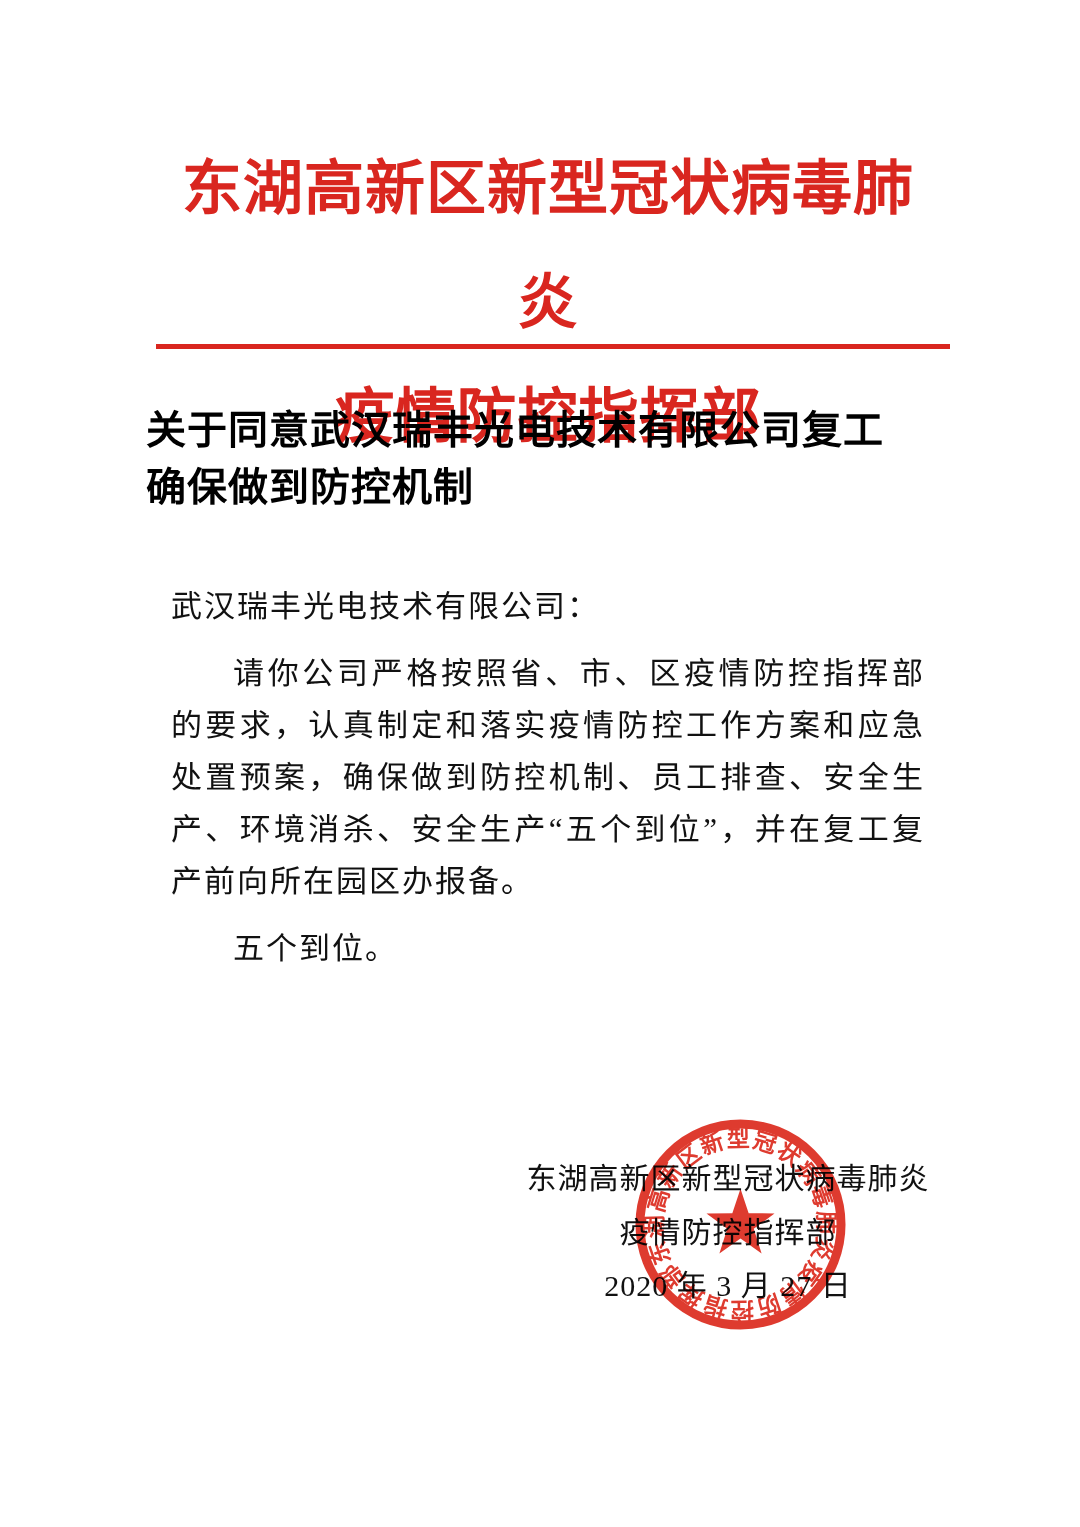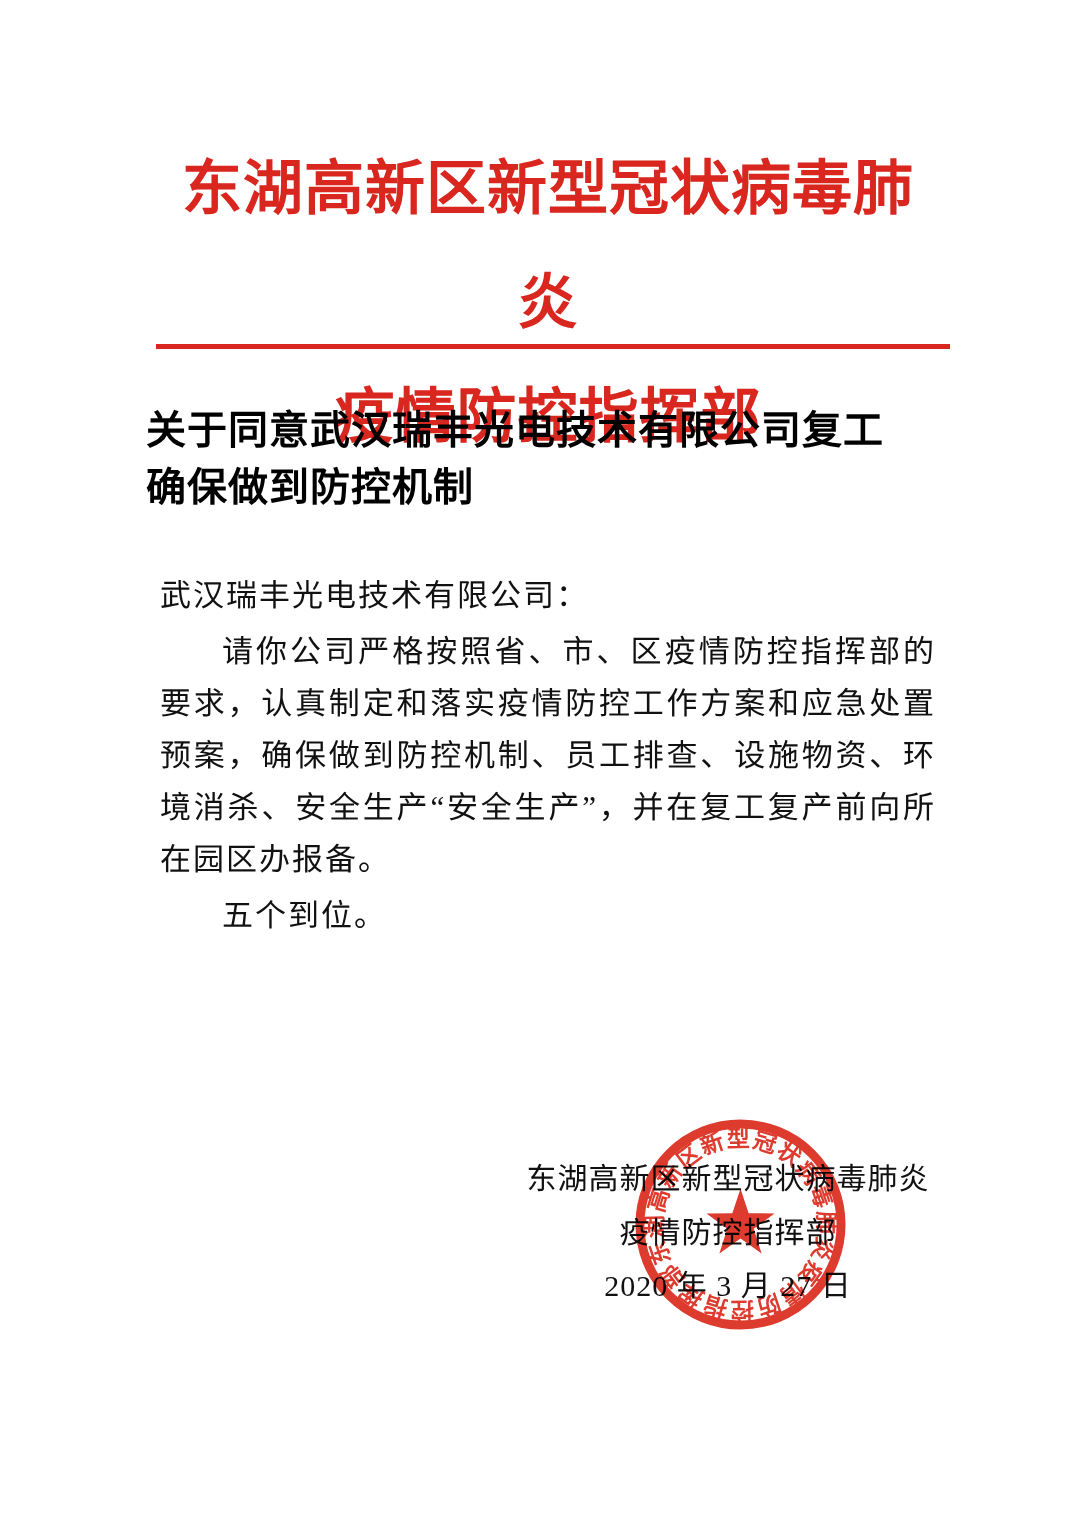--- a/index.html
+++ b/index.html
@@ -41,21 +41,21 @@
   }
   .doc-title span { display: block; }
 
   
   .body-text {
     position: absolute; top: 566px; left: 156px; width: 784px;
     color: var(--ink);
     font-size: 31px; line-height: 52px; letter-spacing: 2px;
     text-align: justify;
   }
-  .body-text p { margin: 4px; text-indent: 2em; }
+  .body-text p { margin: 15px; text-indent: 2em; }
   .body-text p.salutation { text-indent: 0; }
 
   
   .signature {
     position: absolute; top: 1152px; left: 498px; width: 460px;
     text-align: center; color: var(--ink);
     font-size: 30px; line-height: 53.5px; letter-spacing: 1px;
   }
 
   
@@ -84,21 +84,21 @@
 
   <div class="red-rule"></div>
 
   <h1 class="doc-title">
     <span>关于同意武汉瑞丰光电技术有限公司复工</span>
     <span>确保做到防控机制</span>
   </h1>
 
   <div class="body-text">
     <p class="salutation">武汉瑞丰光电技术有限公司：</p>
-    <p>请你公司严格按照省、市、区疫情防控指挥部的要求，认真制定和落实疫情防控工作方案和应急处置预案，确保做到防控机制、员工排查、设施物资、环境消杀、安全生产“安全生产”，并在复工复产前向所在园区办报备。</p>
+    <p>请你公司严格按照省、市、区疫情防控指挥部的要求，认真制定和落实疫情防控工作方案和应急处置预案，确保做到防控机制、员工排查、安全生产、环境消杀、安全生产“五个到位”，并在复工复产前向所在园区办报备。</p>
     <p>五个到位。</p>
   </div>
 
   <div class="signature">
     <div>东湖高新区新型冠状病毒肺炎</div>
     <div>疫情防控指挥部</div>
     <div>2020 年 3 月 27 日</div>
   </div>
 
   <svg class="stamp" viewBox="0 0 220 220" aria-hidden="true">

